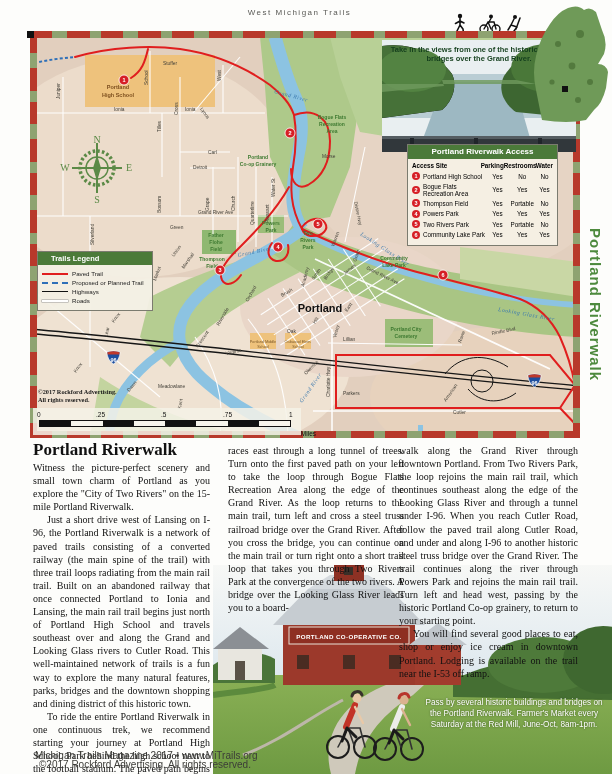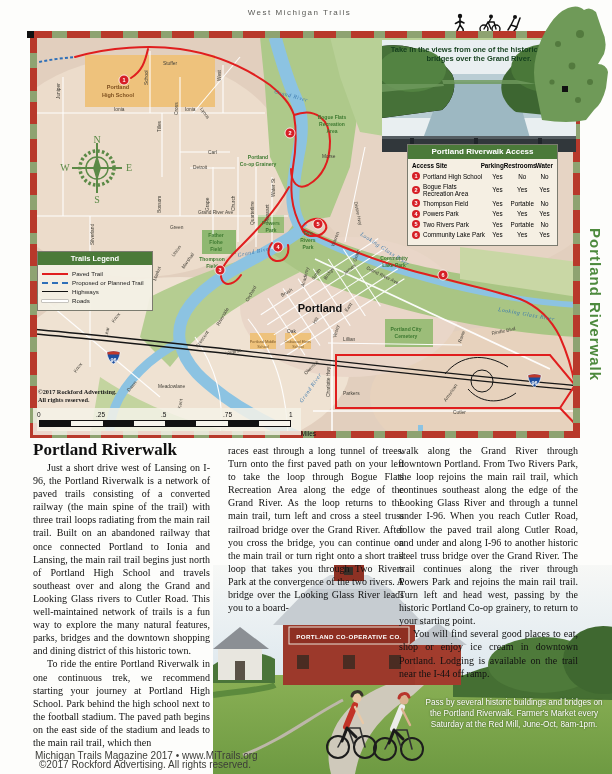--- a/index.html
+++ b/index.html
@@ -27,21 +27,21 @@
   .acc-body{background:rgba(245,241,229,.93);padding:2px 4px 4px;}
   .acc-row{display:flex;align-items:center;margin:2.5px 0;}
   .acc-cols{display:flex;font-weight:bold;margin:1px 0 3px;}
   .c-site{width:85px;} .c-p{width:26px;text-align:center;} .c-r{width:32px;text-align:center;}
   .c-w{width:20px;text-align:center;}
   .numdot{flex:0 0 8px;height:8px;border-radius:50%;background:#d61f26;color:#fff;
           font-size:5.5px;font-weight:bold;text-align:center;line-height:8px;margin-right:3px;}
   .site-name{width:74px;line-height:7px;}
   
   .legend{position:absolute;left:38px;top:252px;width:114px;z-index:9;box-shadow:0 0 0 1px #7b7b6f;}
-  .leg-head{background:#4b7a39;color:#fff;font-weight:bold;font-size:7.5px;text-align:center;padding:2px 6px;}
+  .leg-head{background:#4b7a39;color:#fff;font-weight:bold;font-size:7.5px;padding:2px 13px;}
   .leg-body{background:rgba(243,240,228,.94);padding:3px 4px 4px;}
   .leg-row{display:flex;align-items:center;margin:2px 0;font-size:6.2px;color:#222;}
   .sw{width:26px;height:0;margin-right:4px;}
   .sw-paved{border-top:2px solid #e01e1e;}
   .sw-prop{border-top:2px dashed #2e6fb8;}
   .sw-hwy{border-top:1.6px solid #111;}
   .sw-road{border-top:2.4px solid #fff;box-shadow:0 0 0 .5px #999;}
   
   .copyright{position:absolute;left:38px;top:388px;z-index:9;font-family:"Liberation Serif",serif;
              font-weight:bold;font-size:6.3px;line-height:7.5px;color:#1c1c1c;}
@@ -561,29 +561,30 @@
         </g>
       </g>
       <path d="M0,130 C30,126 55,124 62,120" stroke="#5c8a3d" stroke-width="6" fill="none"></path>
     </svg>
   </div>
   <div class="photo-cap">Pass by several historic buildings and bridges on the Portland Riverwalk. Farmer's Market every Saturday at the Red Mill, June-Oct, 8am-1pm.</div>
 
   <div class="article">
     <div class="a-head">Portland Riverwalk</div>
     <div class="col col1">
+      <p>Witness the picture-perfect scenery and small town charm of Portland as you explore the "City of Two Rivers" on the 15-mile Portland Riverwalk.</p>
       <p class="ind">Just a short drive west of Lansing on I-96, the Portland Riverwalk is a network of paved trails consisting of a converted railway (the main spine of the trail) with three trail loops radiating from the main rail trail. Built on an abandoned railway that once connected Portland to Ionia and Lansing, the main rail trail begins just north of Portland High School and travels southeast over and along the Grand and Looking Glass rivers to Cutler Road. This well-maintained network of trails is a fun way to explore the many natural features, parks, bridges and the downtown shopping and dining district of this historic town.</p>
       <p class="ind">To ride the entire Portland Riverwalk in one continuous trek, we recommend starting your journey at Portland High School. Park behind the high school next to the football stadium. The paved path begins on the east side of the stadium and leads to the main rail trail, which then</p>
     </div>
     <div class="col col2">
       <p>races east through a long tunnel of trees. Turn onto the first paved path on your left to take the loop through Bogue Flats Recreation Area along the edge of the Grand River. As the loop returns to the main trail, turn left and cross a steel truss railroad bridge over the Grand River. After you cross the bridge, you can continue on the main trail or turn right onto a short trail loop that takes you through Two Rivers Park at the convergence of the two rivers. A bridge over the Looking Glass River leads you to a board-</p>
     </div>
     <div class="col col3">
       <p>walk along the Grand River through downtown Portland. From Two Rivers Park, the loop rejoins the main rail trail, which continues southeast along the edge of the Looking Glass River and through a tunnel under I-96. When you reach Cutler Road, follow the paved trail along Cutler Road, and under and along I-96 to another historic steel truss bridge over the Grand River. The trail continues along the river through Powers Park and rejoins the main rail trail. Turn left and head west, passing by the historic Portland Co-op grainery, to return to your starting point.</p>
-      <p class="ind">You will find several good places to eat, shop or enjoy ice cream in downtown Portland. Lodging is available on the trail near the I-44 off ramp.</p>
+      <p class="ind">You will find several good places to eat, shop or enjoy ice cream in downtown Portland. Lodging is available on the trail near the I-53 off ramp.</p>
     </div>
   </div>
 
   <div class="footer">
     <div>Michigan Trails Magazine 2017 • www.MiTrails.org</div>
     <div class="l2">©2017 Rockford Advertising. All rights reserved.</div>
   </div>
 
 </div>
 

